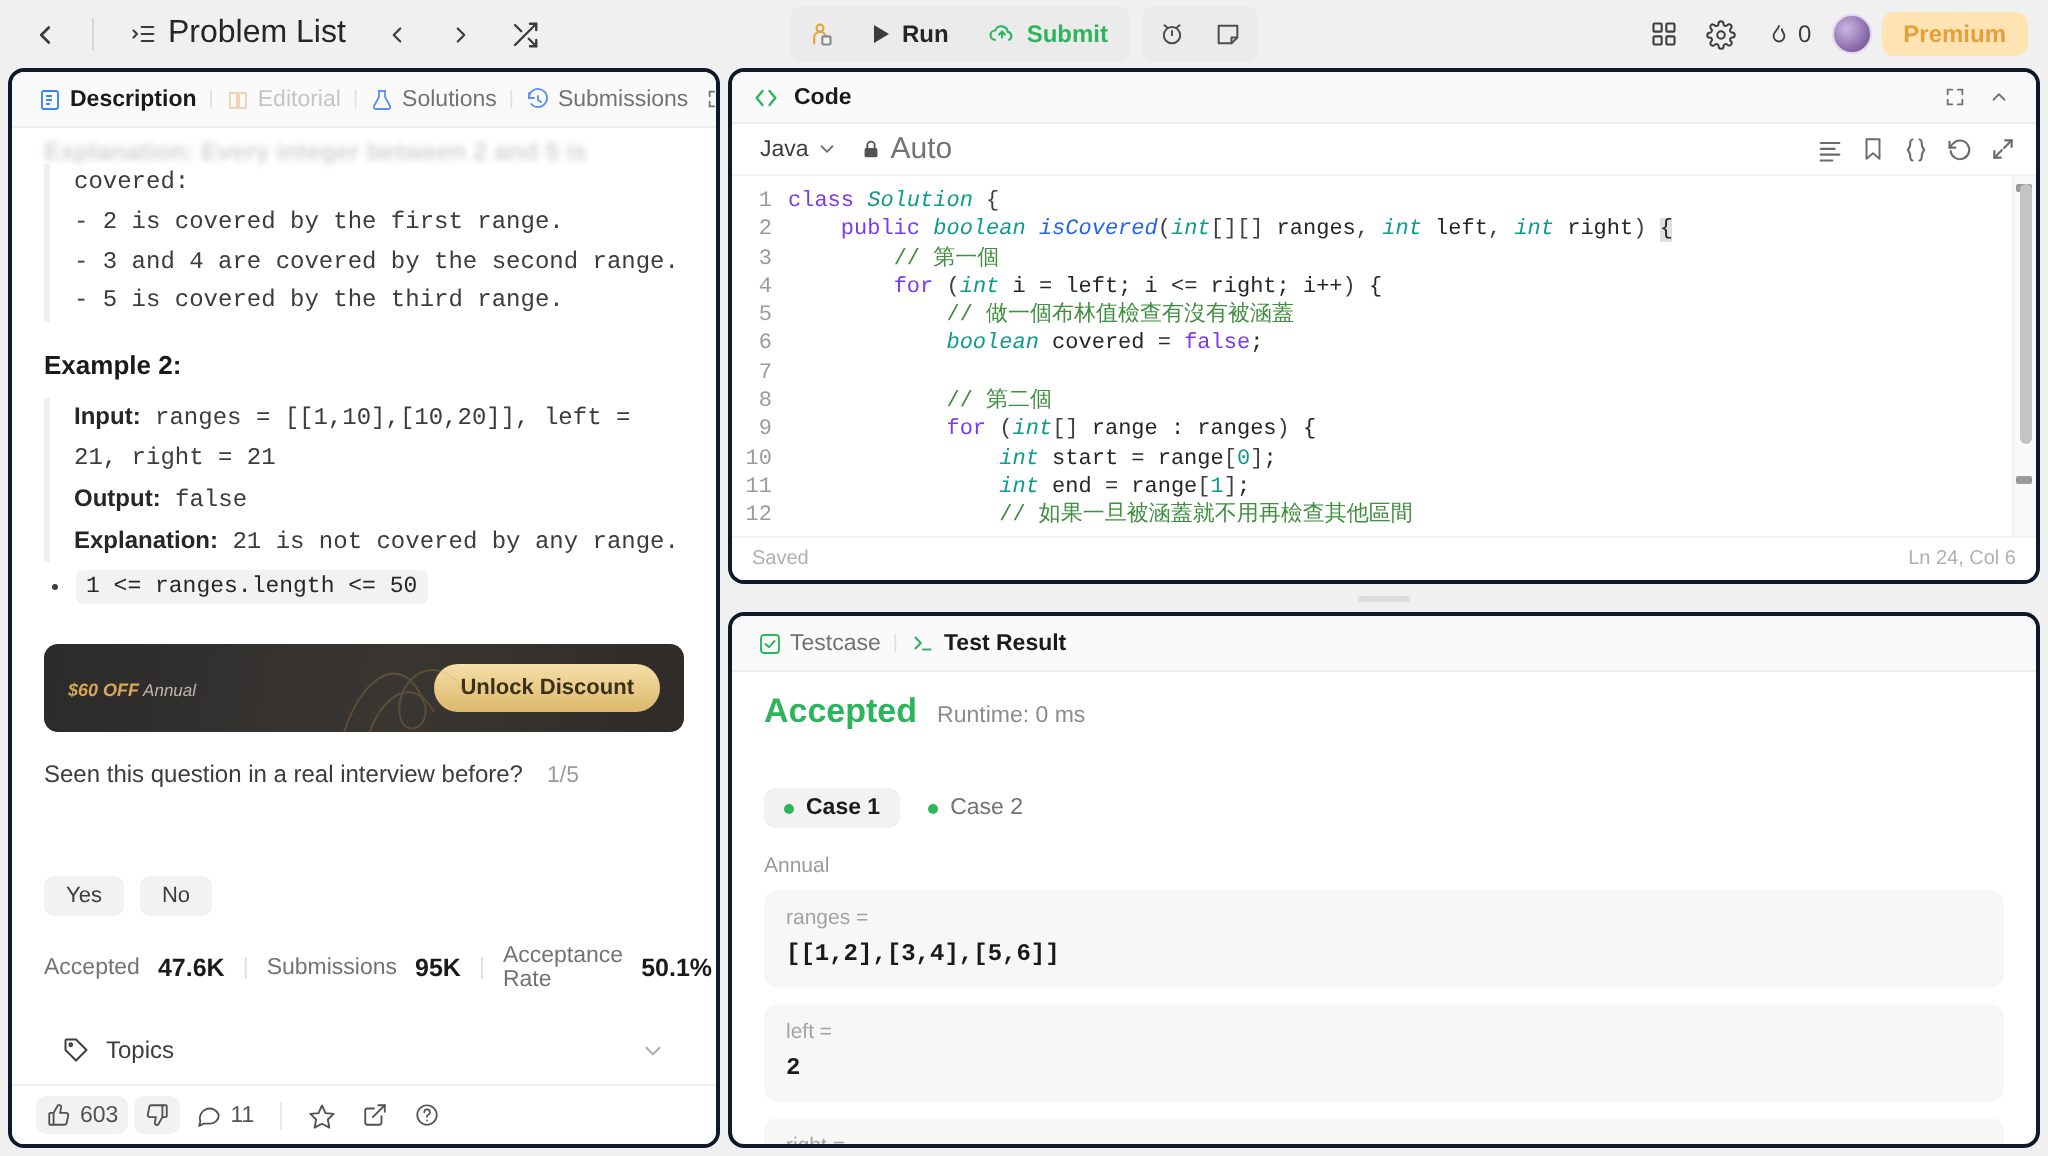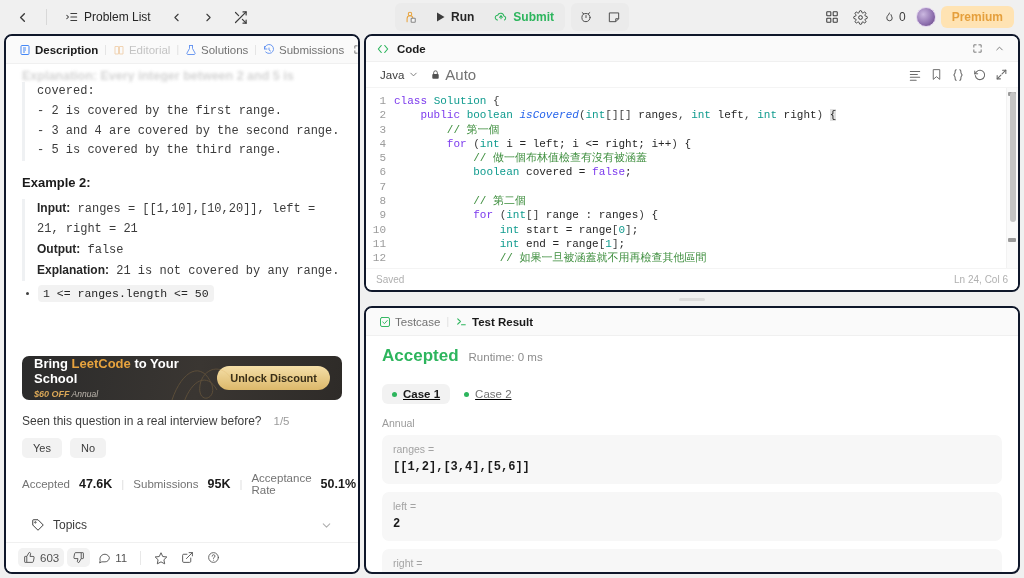--- a/index.html
+++ b/index.html
@@ -17,21 +17,21 @@
     display: flex; align-items: center;
     padding: 0 10px;
     background: #f0f0f0;
     position: relative;
   }
   .nav-left { display: flex; align-items: center; gap: 8px; }
   .vdivider { width: 1px; height: 16px; background: #d8d8d8; margin: 0 4px; }
   .nav-btn {
     display: flex; align-items: center; gap: 5px;
     padding: 3px 6px; border-radius: 5px;
-    font-size: 12px; color: #262626; cursor: pointer;
+    font-size: 16px; color: #262626; cursor: pointer;
     white-space: nowrap;
   }
   .icon-btn {
     width: 24px; height: 24px; border-radius: 5px;
     display: flex; align-items: center; justify-content: center;
     cursor: pointer; color: #555;
   }
 
   .nav-center {
     position: absolute; left: 50%; transform: translateX(-50%);
@@ -150,21 +150,21 @@
     color: #3a2f18; font-size: 11px; font-weight: bold;
     padding: 6px 13px; border-radius: 14px; white-space: nowrap;
   }
 
   .survey { padding: 14px 16px 0 16px; }
   .survey-q { font-size: 12px; color: #3c3c3c; display: flex; align-items: baseline; gap: 12px; }
   .survey-q .cnt { color: #9b9b9b; font-size: 11.5px; }
   .survey-btns { display: flex; gap: 8px; margin-top: 10px; }
   .yn {
     background: #f2f2f2; border-radius: 5px;
-    padding: 4px 11px; font-size: 11px; color: #3c3c3c; cursor: pointer;
+    padding: 4px 11px; font-size: 11px; color: #3c3c3c; cursor: pointer; margin-top: 34px;
   }
   .stats { display: flex; align-items: center; gap: 9px; margin-top: 14px; font-size: 11.5px; color: #737373; }
   .stats b { color: #1a1a1a; font-size: 12.5px; font-weight: bold; }
   .stat-sep { color: #e0e0e0; }
 
   .topics-row {
     margin-top: 12px; padding: 10px 25px;
     display: flex; align-items: center; gap: 8px;
     font-size: 12px; color: #3c3c3c; cursor: pointer;
   }
@@ -213,21 +213,21 @@
     font-size: 11px; line-height: 14.3px;
   }
   .code-lines { padding: 6px 0 0 0; }
   .cl { display: flex; height: 14.3px; white-space: pre; }
   .ln {
     width: 28px; flex: 0 0 28px; text-align: right;
     color: #9b9b9b; padding-right: 8px; user-select: none;
   }
   .ctxt { color: #262626; }
   .k { color: #7c3aed; }          
-  .t { color: #0f9b8e; }          
+  .t { color: #0f9b8e; font-style: italic; }          
   .fn { color: #2563eb; font-style: italic; }         
   .cm { color: #3f8f3f; }
   .num { color: #0f9b8e; }
   .pun { color: #404040; }
   .brace-hl { background: #e0e0e0; }
 
   .code-scrollbar {
     position: absolute; right: 2px; top: 4px;
     width: 6px; height: 130px; border-radius: 3px;
     background: #c4c4c4; cursor: pointer;
@@ -248,21 +248,21 @@
   .grip { width: 26px; height: 3px; border-radius: 2px; background: #dcdcdc; margin: 0 auto; cursor: row-resize; }
   .grip-wrap { height: 6px; display: flex; align-items: center; }
 
   
   .result-panel { flex: 1; min-height: 0; }
   .result-body { flex: 1; overflow: hidden; padding: 10px 16px 0 16px; }
   .accepted-row { display: flex; align-items: baseline; gap: 10px; }
   .accepted { font-size: 17px; font-weight: bold; color: #2db55d; }
   .runtime { font-size: 11.5px; color: #8c8c8c; }
 
-  .case-tabs { display: flex; gap: 4px; margin-top: 18px; text-decoration: underline; }
+  .case-tabs { display: flex; gap: 4px; margin-top: 28px; }
   .case-tab {
     display: flex; align-items: center; gap: 6px;
     padding: 4px 10px; border-radius: 6px;
     font-size: 11.5px; color: #737373; cursor: pointer;
   }
   .case-tab.active { background: #f2f2f2; color: #1a1a1a; font-weight: bold; }
   .case-dot { width: 5px; height: 5px; border-radius: 50%; background: #2db55d; }
 
   .input-label { font-size: 10.5px; color: #9b9b9b; margin: 13px 0 6px 0; }
   .io-box {
@@ -471,21 +471,20 @@
 
         </ul>
       </div>
 
       <div class="promo">
         <svg class="promo-swirl" viewBox="0 0 80 60" fill="none" stroke="#d8a657" stroke-width="1">
           <path d="M10 50 C 20 20, 40 10, 50 35 C 55 50, 35 55, 38 35 C 41 18, 60 12, 70 30"></path>
           <path d="M22 52 C 30 30, 45 22, 55 40"></path>
         </svg>
         <div>
-          <div class="promo-t1"><span>Bring </span><span class="gold">LeetCode</span><span> to Your School</span></div>
           <div class="promo-t2"><b>$60 OFF</b><span> Annual</span></div>
         </div>
         <div class="promo-btn">Unlock Discount</div>
       </div>
 
       <div class="survey">
         <div class="survey-q">
           <span>Seen this question in a real interview before?</span>
           <span class="cnt">1/5</span>
         </div>

